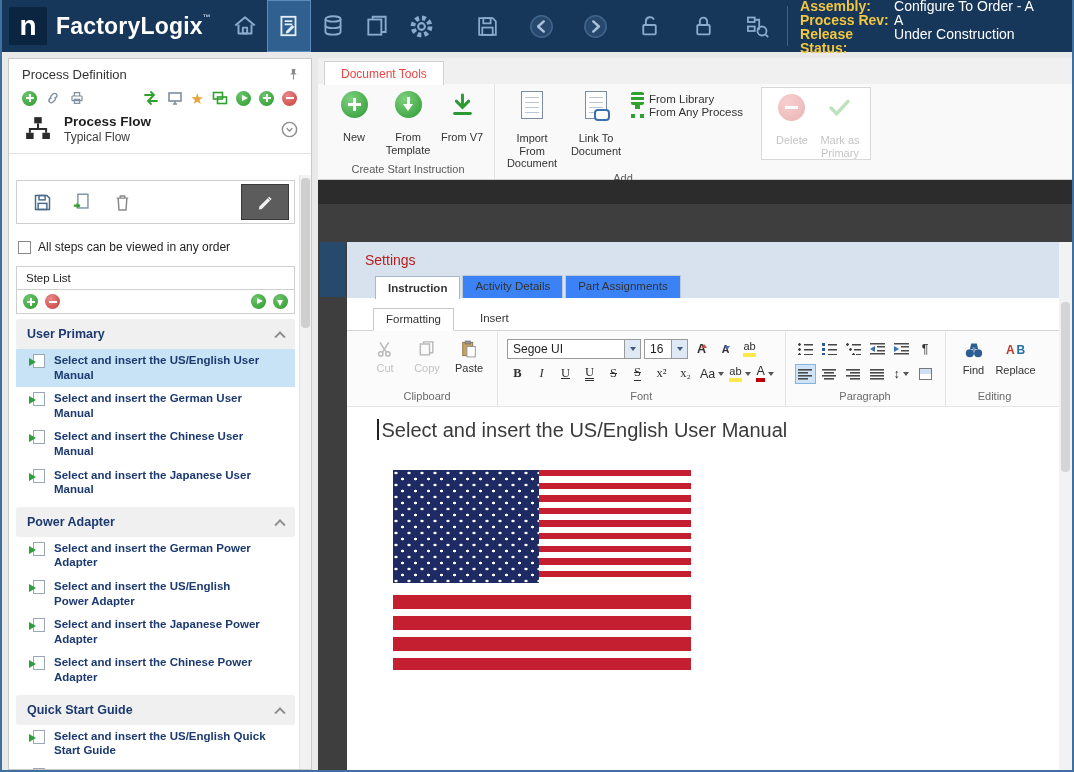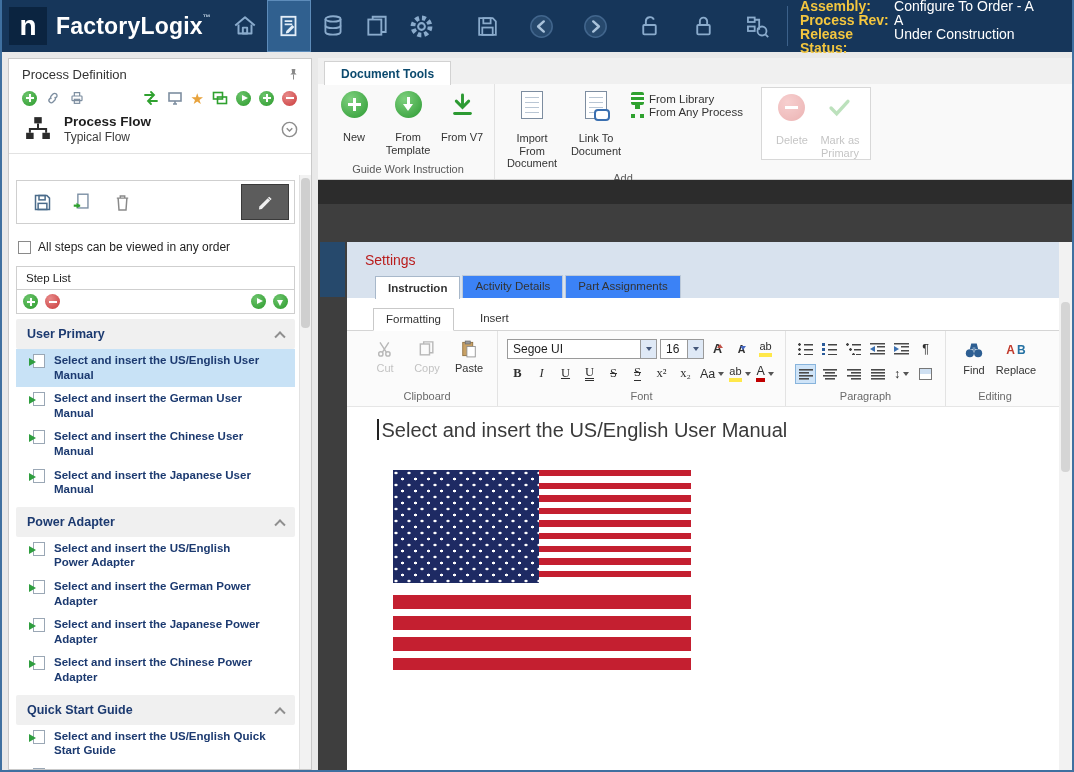--- a/index.html
+++ b/index.html
@@ -61,21 +61,21 @@
   .circ.red{background:radial-gradient(circle at 35% 30%,#e88a8a,#c93a3a);}
   .circ.plus::before,.circ.minus::before{content:"";position:absolute;left:3.5px;top:6.5px;width:8px;height:2px;background:#fff;}
   .circ.plus::after{content:"";position:absolute;left:6.5px;top:3.5px;width:2px;height:8px;background:#fff;}
   .circ.right::before{content:"";position:absolute;left:5.5px;top:4px;border-left:6px solid #fff;border-top:3.5px solid transparent;border-bottom:3.5px solid transparent;}
   .circ.down::before{content:"";position:absolute;left:4px;top:6px;border-top:6px solid #fff;border-left:3.5px solid transparent;border-right:3.5px solid transparent;}
   .star{color:#e8a33d;font-size:15px;line-height:15px;}
 
   
   .right-area{position:absolute;top:58px;left:316px;right:0;bottom:0;}
   .ribbon-tabs{height:26px;background:#f0f0f0;position:relative;}
-  .doc-tools-tab{position:absolute;left:6px;top:3px;bottom:-1px;background:#fff;border:1px solid #d2d2d2;border-bottom:none;padding:5px 16px 0;font-size:12px;color:#0c4a6e;z-index:2;cursor:pointer;font-weight:bold;}
+  .doc-tools-tab{position:absolute;left:6px;top:3px;bottom:-1px;background:#fff;border:1px solid #d2d2d2;border-bottom:none;padding:5px 16px 0;font-size:12px;color:#ef4444;z-index:2;cursor:pointer;}
   .ribbon{height:96px;background:#f9f9f9;border-bottom:1px solid #d2d2d2;display:flex;align-items:stretch;padding-left:4px;}
   .rgroup{display:flex;flex-direction:column;padding:3px 8px 0;}
   .rgroup + .rgroup{border-left:1px solid #e3e3e3;}
   .rgroup .gbody{flex:1;display:flex;align-items:flex-start;gap:6px;}
   .rgroup .glabel{text-align:center;font-size:11px;color:#5a5a5a;padding:2px 0 4px;}
   .big-btn{display:flex;flex-direction:column;align-items:center;width:48px;gap:13px;padding-top:4px;font-size:11px;color:#333;text-align:center;line-height:1.15;cursor:pointer;}
   .big-btn.w58{width:58px;}
   .bigcirc{width:27px;height:27px;border-radius:50%;position:relative;background:radial-gradient(circle at 35% 30%,#7ed07e,#2c9a32);}
   .bigcirc.red{background:radial-gradient(circle at 35% 30%,#f0a0a0,#d96a6a);}
   .bigcirc.plus::before{content:"";position:absolute;left:7px;top:12px;width:13px;height:3px;background:#fff;}
@@ -437,25 +437,25 @@
         <span class="doc-arrow"></span>
         <span class="txt">Select and insert the Japanese User Manual</span>
       </div>
 
       <div class="step-group">
         <span>Power Adapter</span>
         <span class="caret-up"></span>
       </div>
       <div class="step-item">
         <span class="doc-arrow"></span>
+        <span class="txt">Select and insert the German Power Adapter</span>
+      </div>
+      <div class="step-item">
+        <span class="doc-arrow"></span>
         <span class="txt">Select and insert the US/English Power Adapter</span>
-      </div>
-      <div class="step-item">
-        <span class="doc-arrow"></span>
-        <span class="txt">Select and insert the German Power Adapter</span>
       </div>
       <div class="step-item">
         <span class="doc-arrow"></span>
         <span class="txt">Select and insert the Japanese Power Adapter</span>
       </div>
       <div class="step-item">
         <span class="doc-arrow"></span>
         <span class="txt">Select and insert the Chinese Power Adapter</span>
       </div>
 
@@ -501,21 +501,21 @@
             <span>
               <svg width="27" height="27" viewBox="0 0 24 24" fill="none" stroke="#2c9a32" stroke-width="2.6" stroke-linecap="round">
                   <path d="M12 3.5 v10"></path>
                   <path d="M6.5 9 l5.5 5.5 5.5-5.5"></path>
                   <path d="M5 20 h14"></path>
                 </svg>
             </span>
             <span>From V7</span>
           </div>
         </div>
-        <div class="glabel">Guide Work Instruction</div>
+        <div class="glabel">Create Start Instruction</div>
       </div>
 
       <div class="rgroup">
         <div class="gbody">
           <div class="big-btn w58">
             <span class="rib-page"></span>
             <span>Import From Document</span>
           </div>
           <div class="big-btn w58">
             <span class="rib-page link"></span>
@@ -603,21 +603,21 @@
                   </span>
                   <span>Paste</span>
                 </div>
               </div>
               <div class="flabel">Clipboard</div>
             </div>
 
             <div class="fgroup">
               <div class="fbody">
                 <div class="frow">
-                  <div class="combo" style="width:150px;">
+                  <div class="combo" style="width:134px;">
                     <span class="txt">Segoe UI</span>
                     <span class="arr">
                         <span class="tri"></span>
                       </span>
                   </div>
                   <div class="combo" style="width:44px;">
                     <span class="txt">16</span>
                     <span class="arr">
                         <span class="tri"></span>
                       </span>

